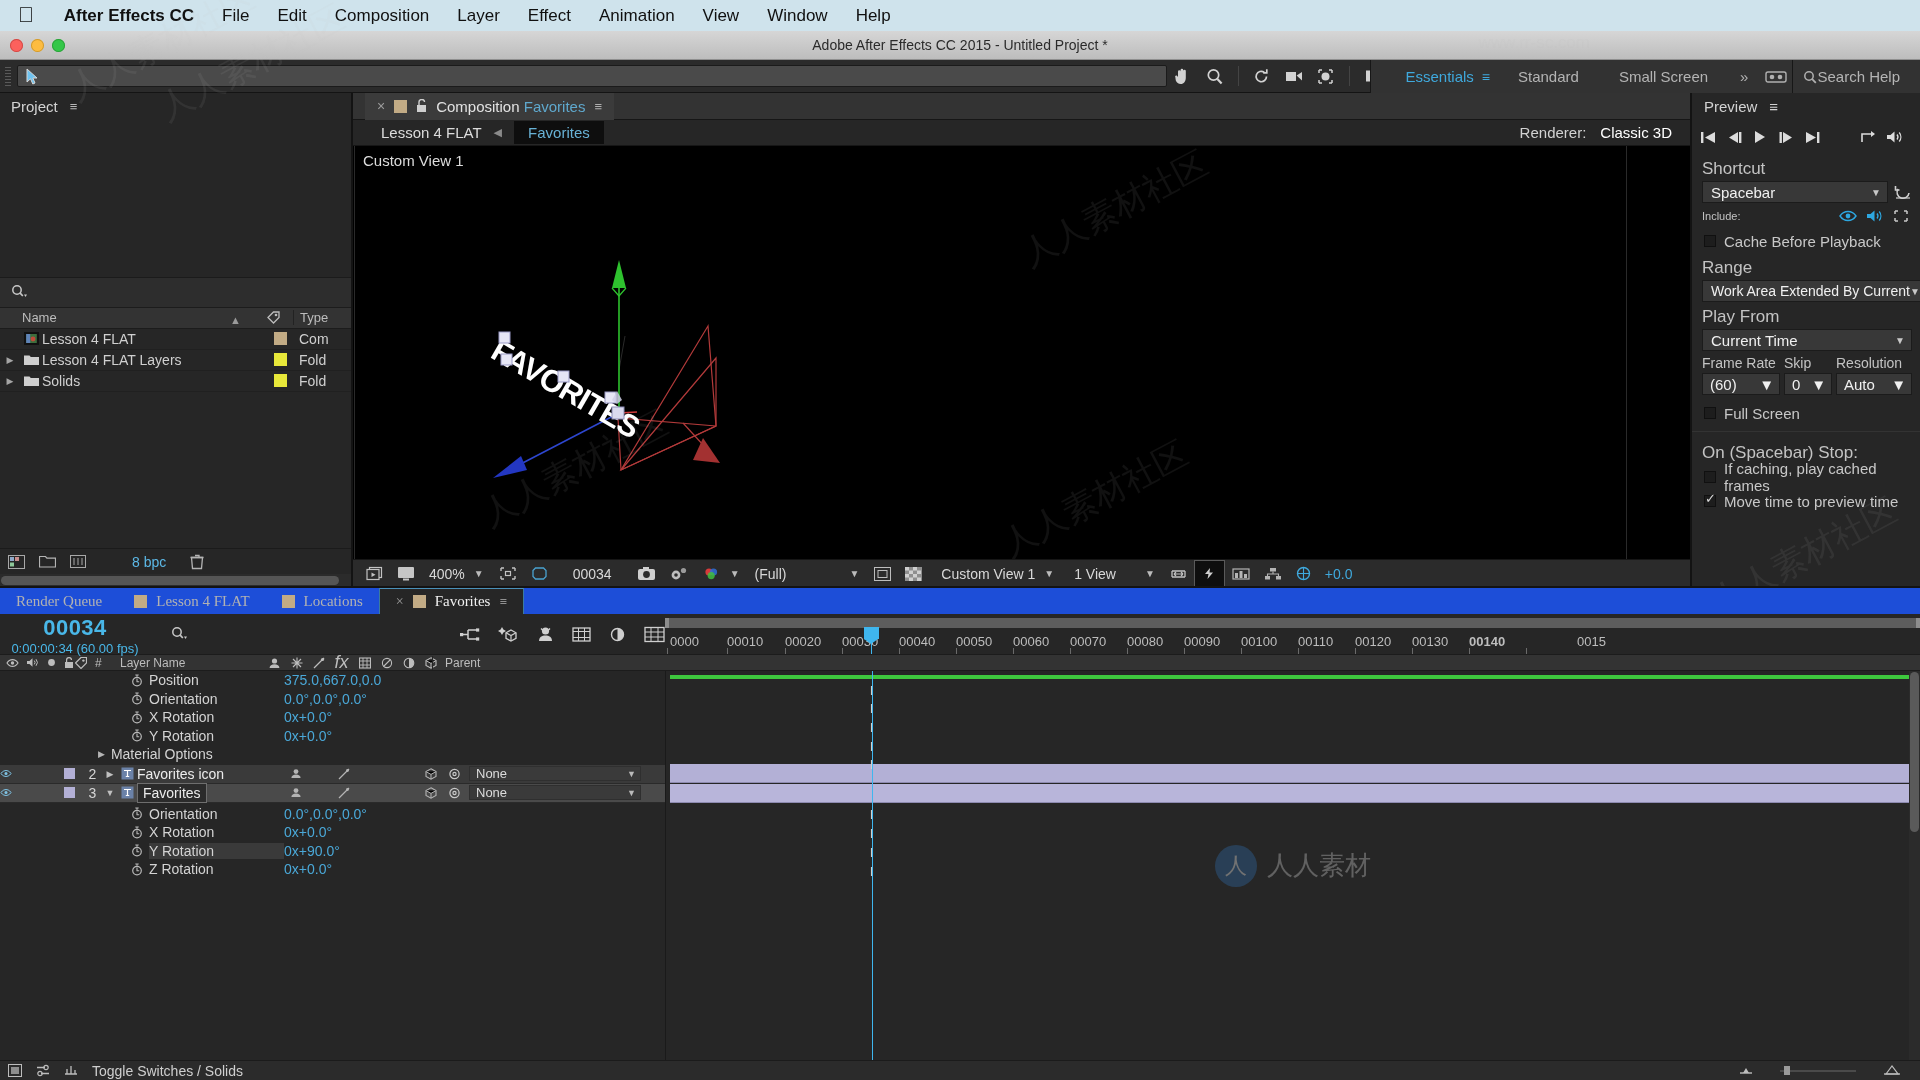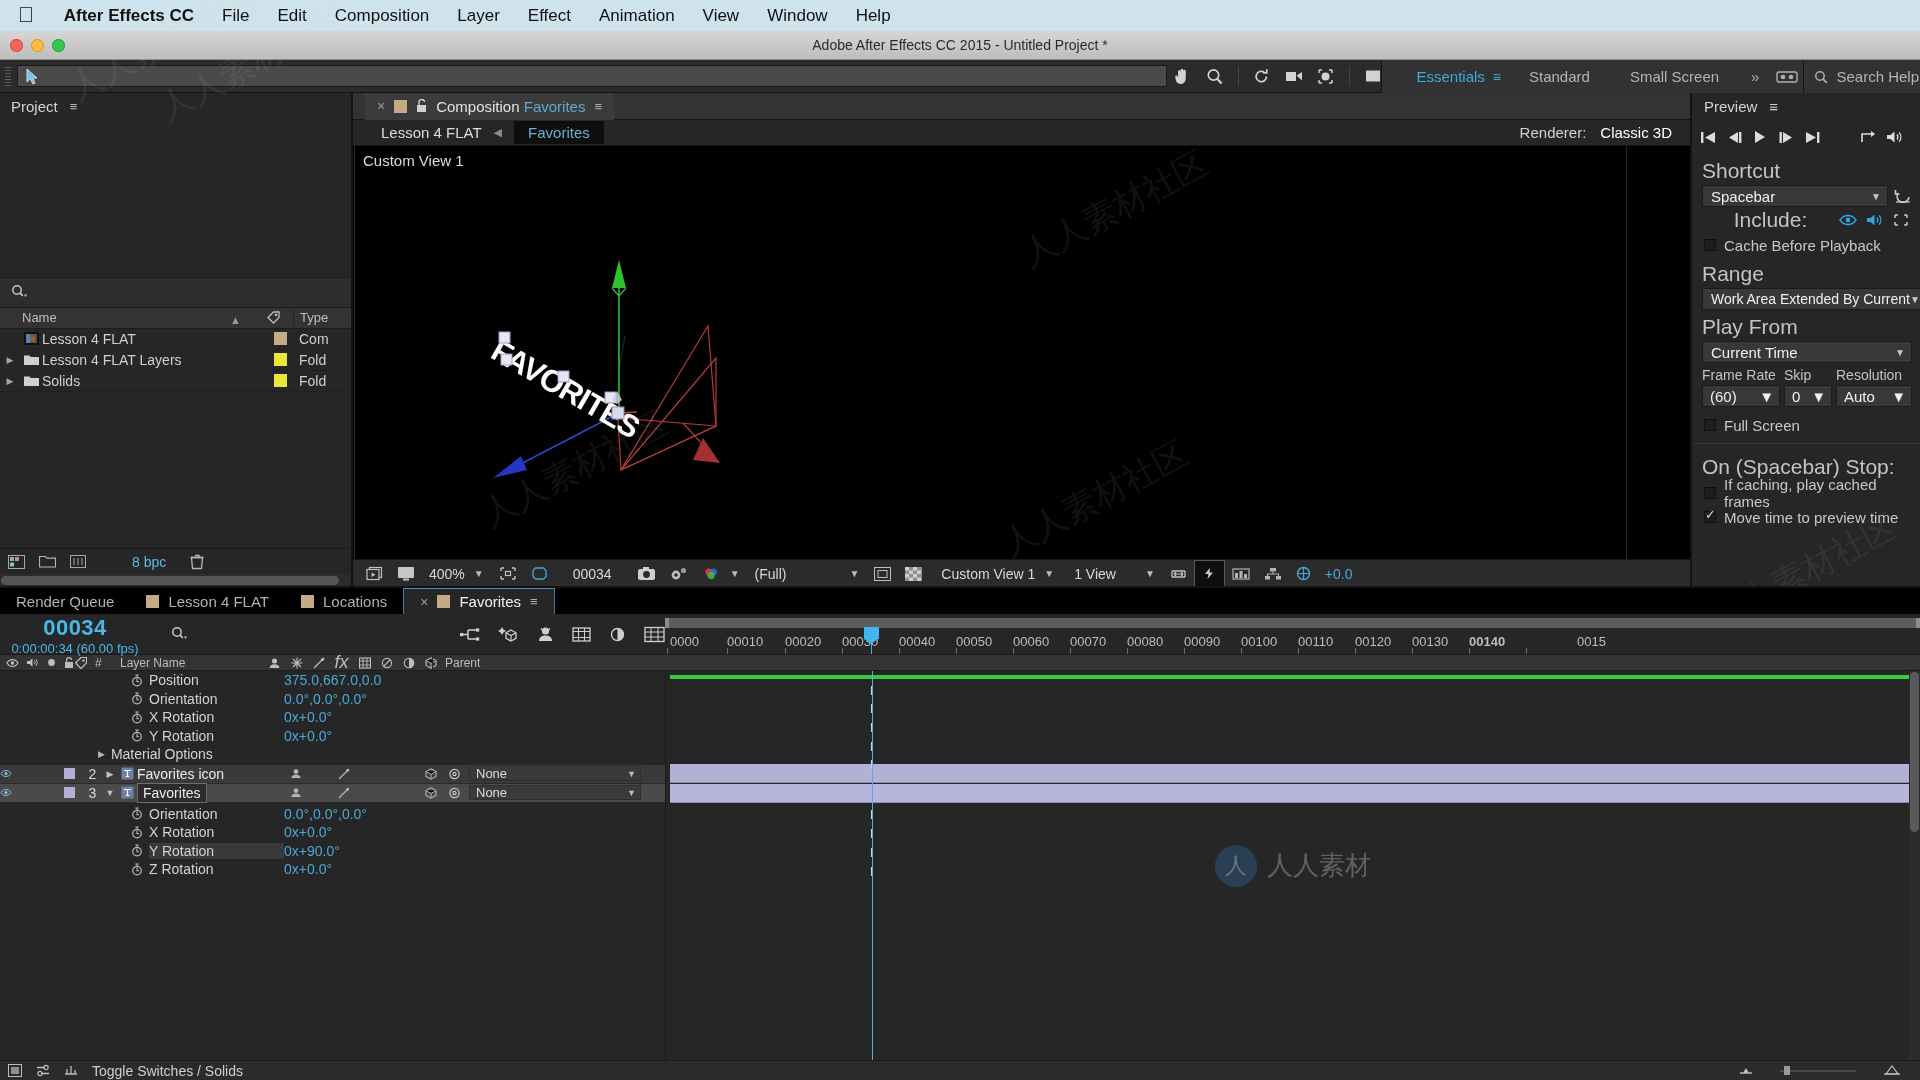--- a/index.html
+++ b/index.html
@@ -62,21 +62,21 @@
   .ws {
     position: absolute; right: 0; top: 0; height: 33px;
     display: flex; align-items: center; background: #323232;
     border-left: 1px solid #171717; padding-left: 14px;
   }
   .ws .w { padding: 0 20px; font-size: 15px; color: #b4b4b4; }
   .ws .w.act { color: #3fa9dd; }
   .ws .ham { color:#3fa9dd; font-size: 14px; margin-left:-12px; padding-right:8px;}
   .ws .chev { padding: 0 12px; color: #b0b0b0; font-size: 15px; }
   .ws .srch {
-    display:flex; align-items:center; gap:8px; padding: 0 1px 0 10px;
+    display:flex; align-items:center; gap:0; padding: 0 20px 0 10px;
     border-left: 1px solid #171717; height: 33px; color:#b4b4b4;
   }
 
   
   .mainrow { display: flex; height: 494px; background: #1e1e1e; }
 
   
   .project { width: 353px; background: #262626; border-right: 2px solid #131313;
              display: flex; flex-direction: column; }
   .panelhdr { height: 27px; display: flex; align-items: center; gap: 12px;
@@ -138,48 +138,48 @@
   .comp-foot .it { display:flex; align-items:center; justify-content:center;
      height:28px; padding: 0 7px; }
   .comp-foot .dd { color:#bbb; font-size:10px; padding:0 8px 0 2px; }
 
   
   .preview { width: 228px; background: #262626; display:flex; flex-direction:column; }
   .pv-hdr { height:27px; display:flex; align-items:center; gap:12px; padding-left:12px;
      font-size:15px; color:#d2d2d2;}
   .pv-transport { height:34px; display:flex; align-items:center; padding: 0 8px; }
   .pv-transport .tb { width:26px; text-align:center; color:#dcdcdc; font-size:15px;}
-  .pv-lbl { font-size:21px; color:#c3c3c3; padding: 5px 0 2px 10px; }
+  .pv-lbl { font-size:17px; color:#c3c3c3; padding: 5px 0 2px 10px; }
   .pv-row { display:flex; align-items:center; padding: 0 8px 0 10px; gap:6px; }
   .sel {
     flex:1 1 auto; height:22px; background:#383838; border:1px solid #1b1b1b;
     display:flex; align-items:center; justify-content:space-between;
     padding: 0 6px 0 8px; color:#f0f0f0; font-size:15px; white-space:nowrap;
   }
   .sel .cv { color:#c8c8c8; font-size:10px; }
   .pv-inc { display:flex; align-items:center; padding-left:10px; height:26px; }
-  .pv-inc .t { flex:1 1 auto; color:#c3c3c3; font-size:21px;text-align:center;}
+  .pv-inc .t { flex:1 1 auto; color:#c3c3c3; font-size:11px;}
   .pv-inc .ico { width:27px; text-align:center; color:#2da7e0; font-size:15px;}
   .cbrow { display:flex; align-items:center; gap:8px; padding-left:12px; height:24px; font-size:15px; }
   .cb { width:12px; height:12px; background:#1d1d1d; border:1px solid #101010; display:inline-block;
         position:relative; flex:0 0 auto;}
   .cb.on:after { content:"✓"; position:absolute; left:0px; top:-5px; color:#d9d9d9; font-size:13px;}
   .cbrow .ct { color:#c8c8c8; }
   .pv-sep { height:1px; background:#333; margin: 6px 0; }
   .pv-three { display:flex; padding: 0 8px 0 10px; gap: 4px; }
   .pv-three .col { flex:1 1 0; }
   .pv-three .h { font-size:14px; color:#c3c3c3; padding-bottom:2px; }
   .selsm { height:22px; background:#383838; border:1px solid #1b1b1b;
     display:flex; align-items:center; justify-content:space-between;
     padding: 0 5px 0 7px; color:#f0f0f0; font-size:15px; }
 
   
   .tl-wrap { position:absolute; left:0; right:0; top:586px; bottom:0; background:#262626;
              border-top: 2px solid #131313; display:flex; flex-direction:column; }
-  .tl-tabs { height: 26px; background:#000000; display:flex; align-items:center; }
+  .tl-tabs { height: 26px; background:#1d4ed8; display:flex; align-items:center;font-family:Liberation Serif, serif; }
   .tl-tab { height:26px; display:flex; align-items:center; gap:9px; padding: 0 16px;
      font-size:15px; color:#b2b2b2; }
   .tl-tab .sq { width:13px; height:13px; background:#c2ab85; display:inline-block;}
   .tl-tab.act { background:#262626; color:#f0f0f0; border-top:1px solid #4a90b8;
      border-left:1px solid #3b7c9e; border-right:1px solid #3b7c9e; }
   .tl-tab .x { color:#9d9d9d; font-size:14px;}
   .tl-tab .ham { color:#b0b0b0; font-size:13px; }
 
   .tl-top { height:40px; display:flex; background:#262626; position:relative; }
   .tl-time { width: 150px; display:flex; flex-direction:column; justify-content:center;

